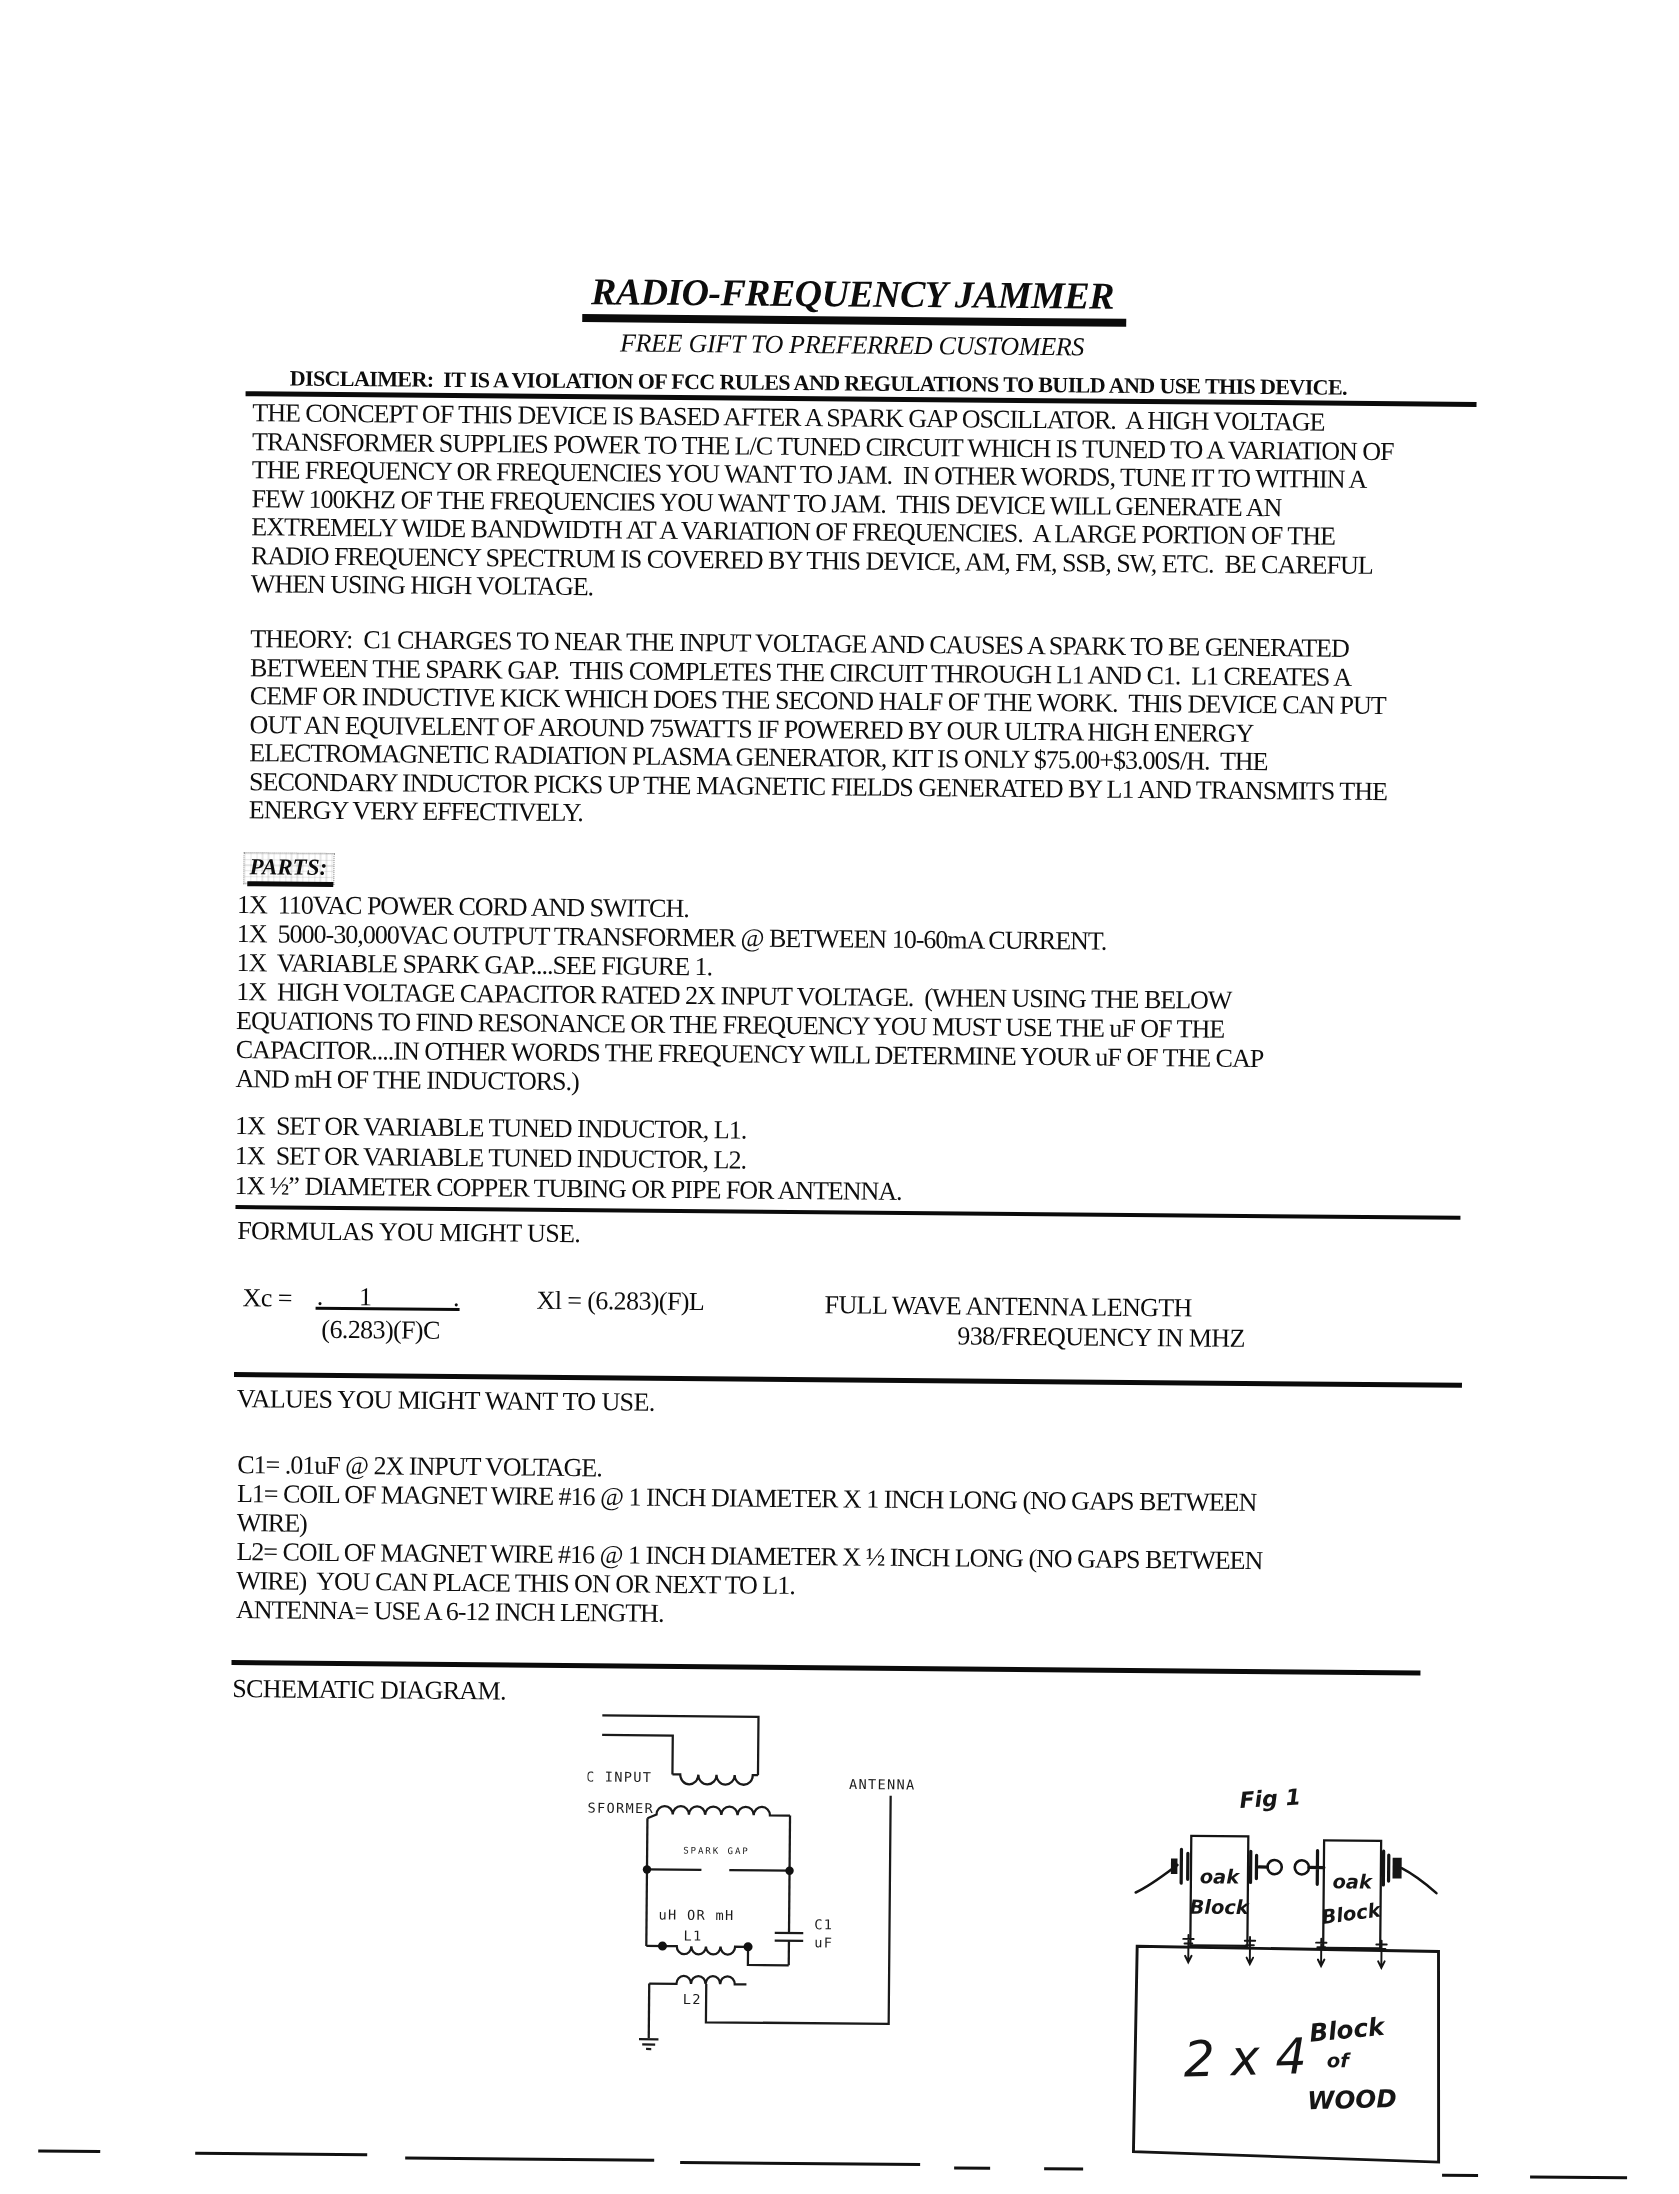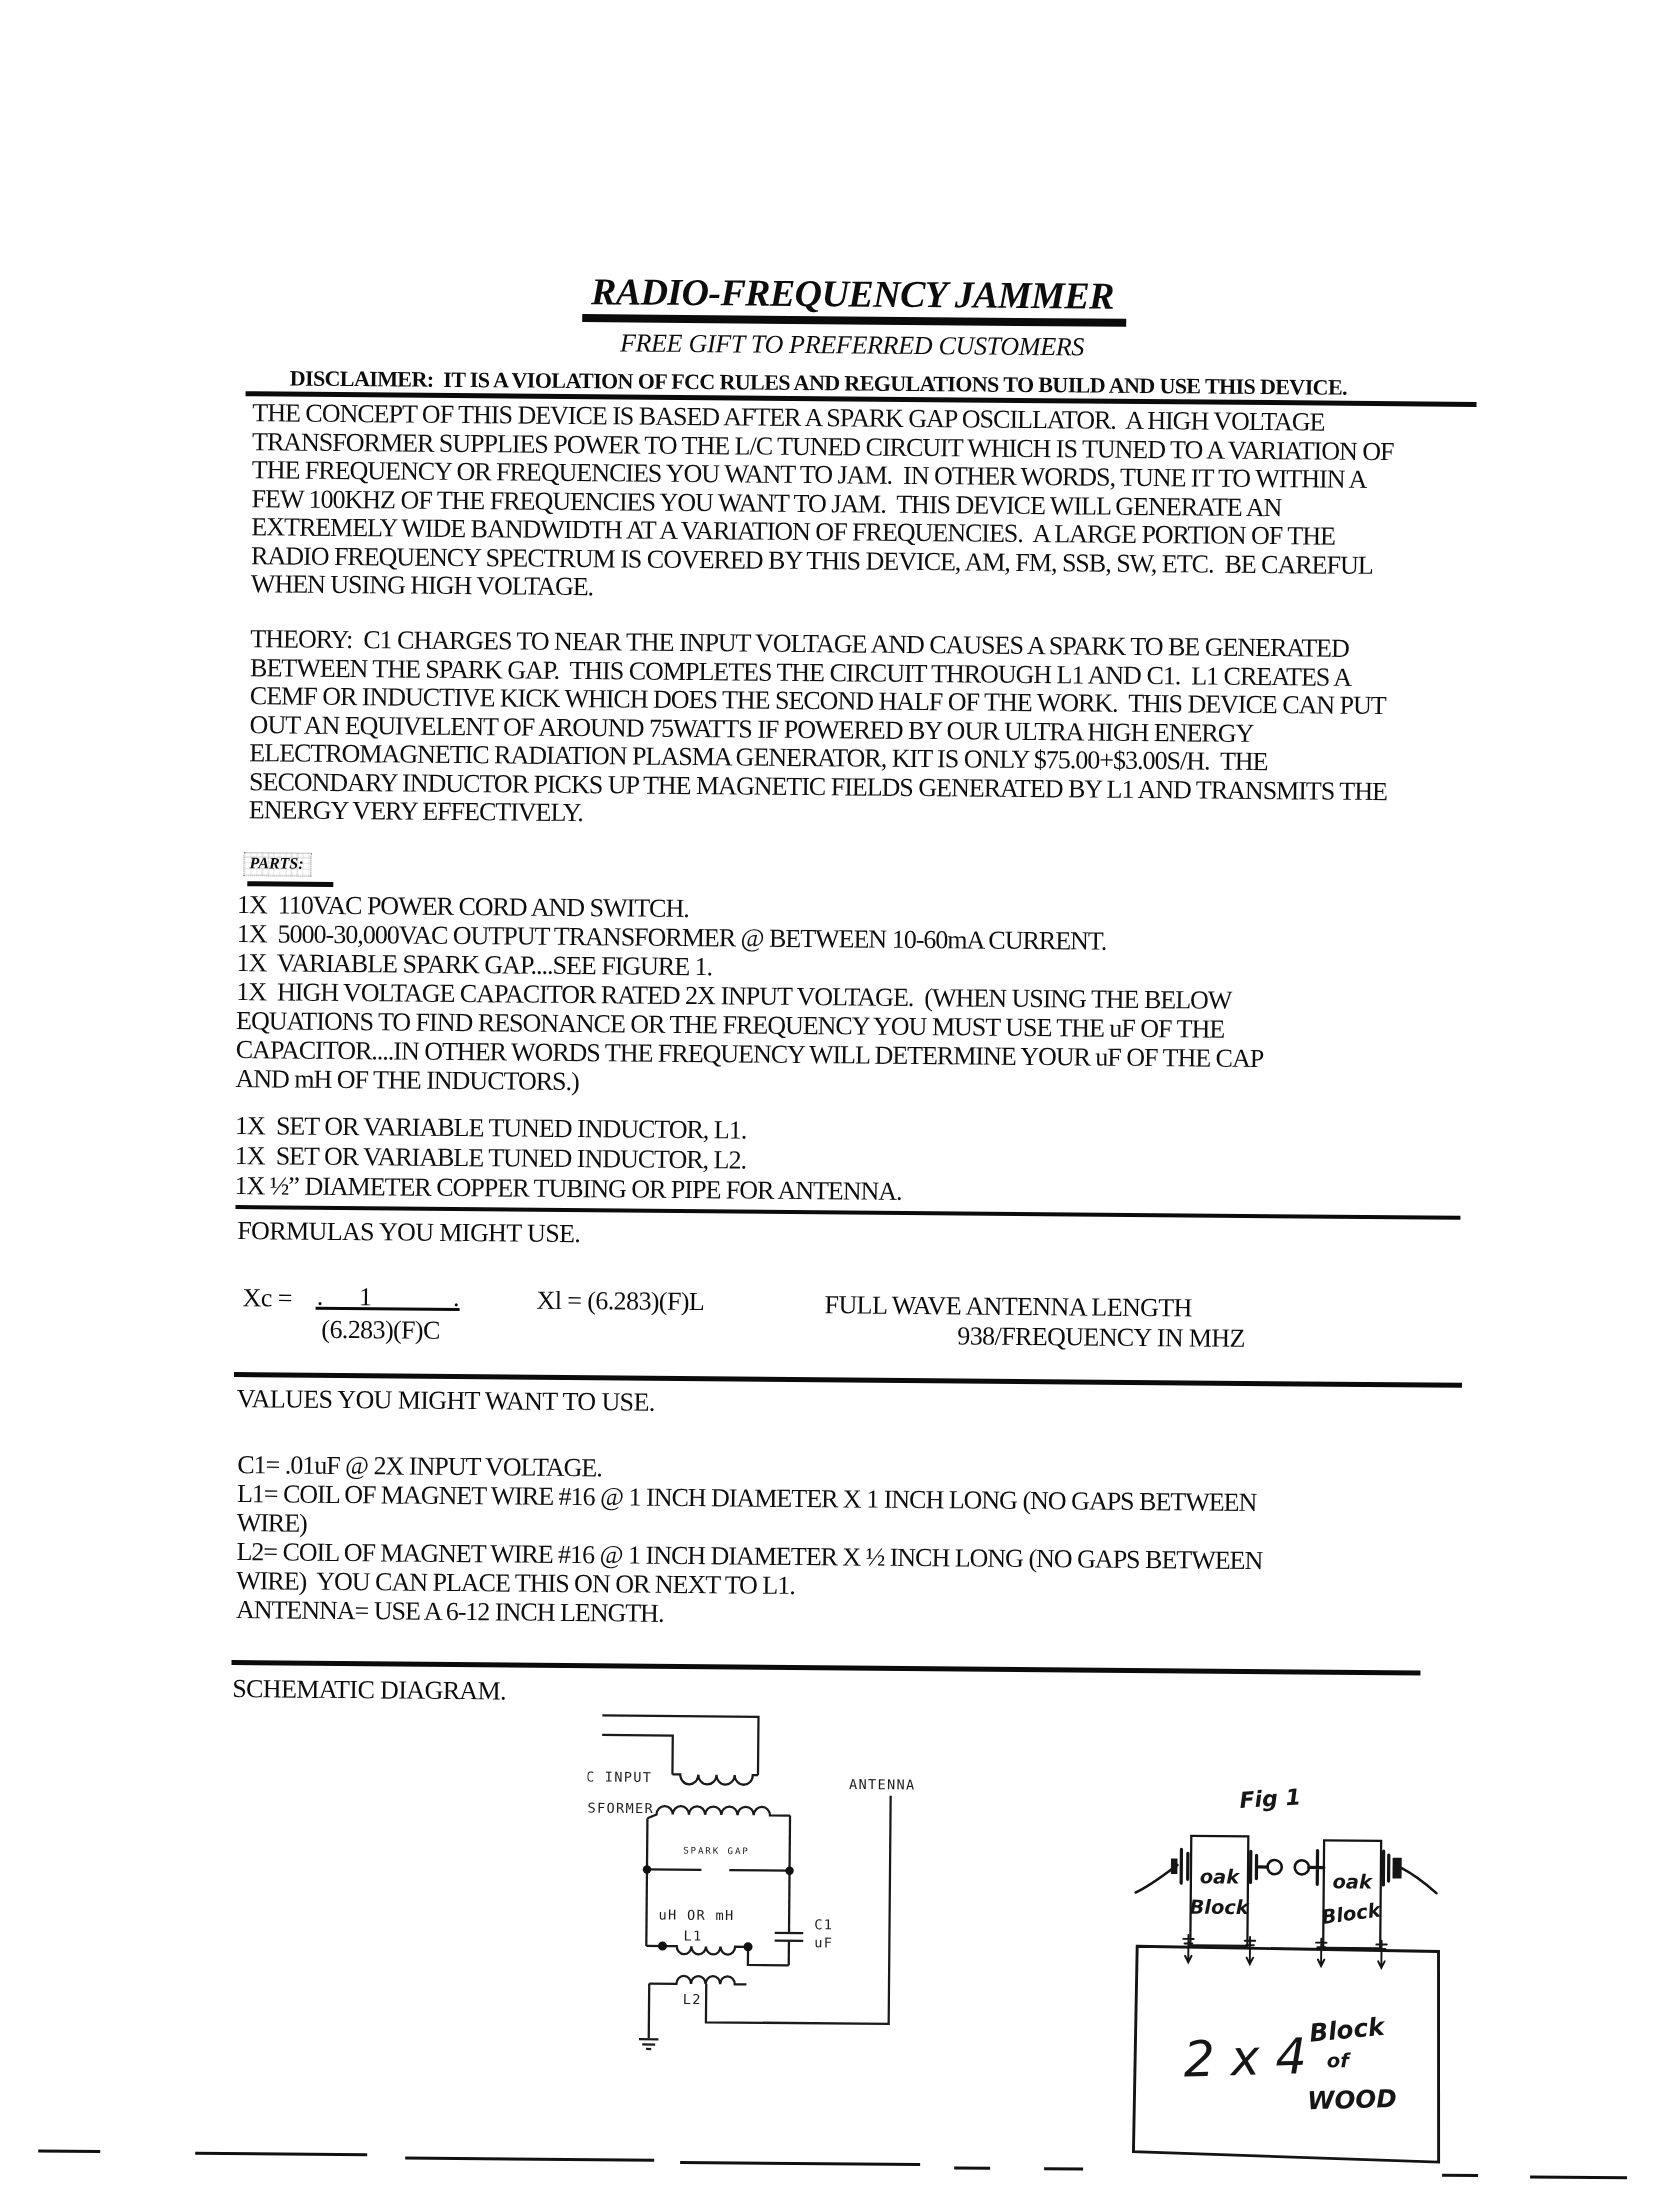--- a/index.html
+++ b/index.html
@@ -36,21 +36,21 @@
   }
   .heading{font-size:26px;letter-spacing:-0.6px;white-space:pre;}
   .parts-box{
     border:1.9px dotted #9a9a9a;
     background:
       repeating-linear-gradient(0deg, rgba(120,120,120,.18) 0 1.3px, transparent 1.3px 5.8px),
       repeating-linear-gradient(90deg, rgba(120,120,120,.18) 0 1.3px, transparent 1.3px 5.8px);
     padding:1.3px 6.5px 2.6px 5.2px;
   }
   .parts-title{
-    font-size:16px;font-weight:bold;font-style:italic;letter-spacing:0;white-space:pre;
+    font-size:23px;font-weight:bold;font-style:italic;letter-spacing:0;white-space:pre;
   }
   .formula{font-size:26px;letter-spacing:-0.6px;white-space:pre;}
   .frac-num-row{
     display:flex;justify-content:space-between;align-items:flex-end;
     font-size:26px;
   }
   svg text{font-family:"DejaVu Sans Mono", monospace;fill:#1c1c1c;}
   svg .hand{font-family:"DejaVu Sans", sans-serif;font-style:italic;fill:#161616;}
   .dash{background:#111;}
 </style>

